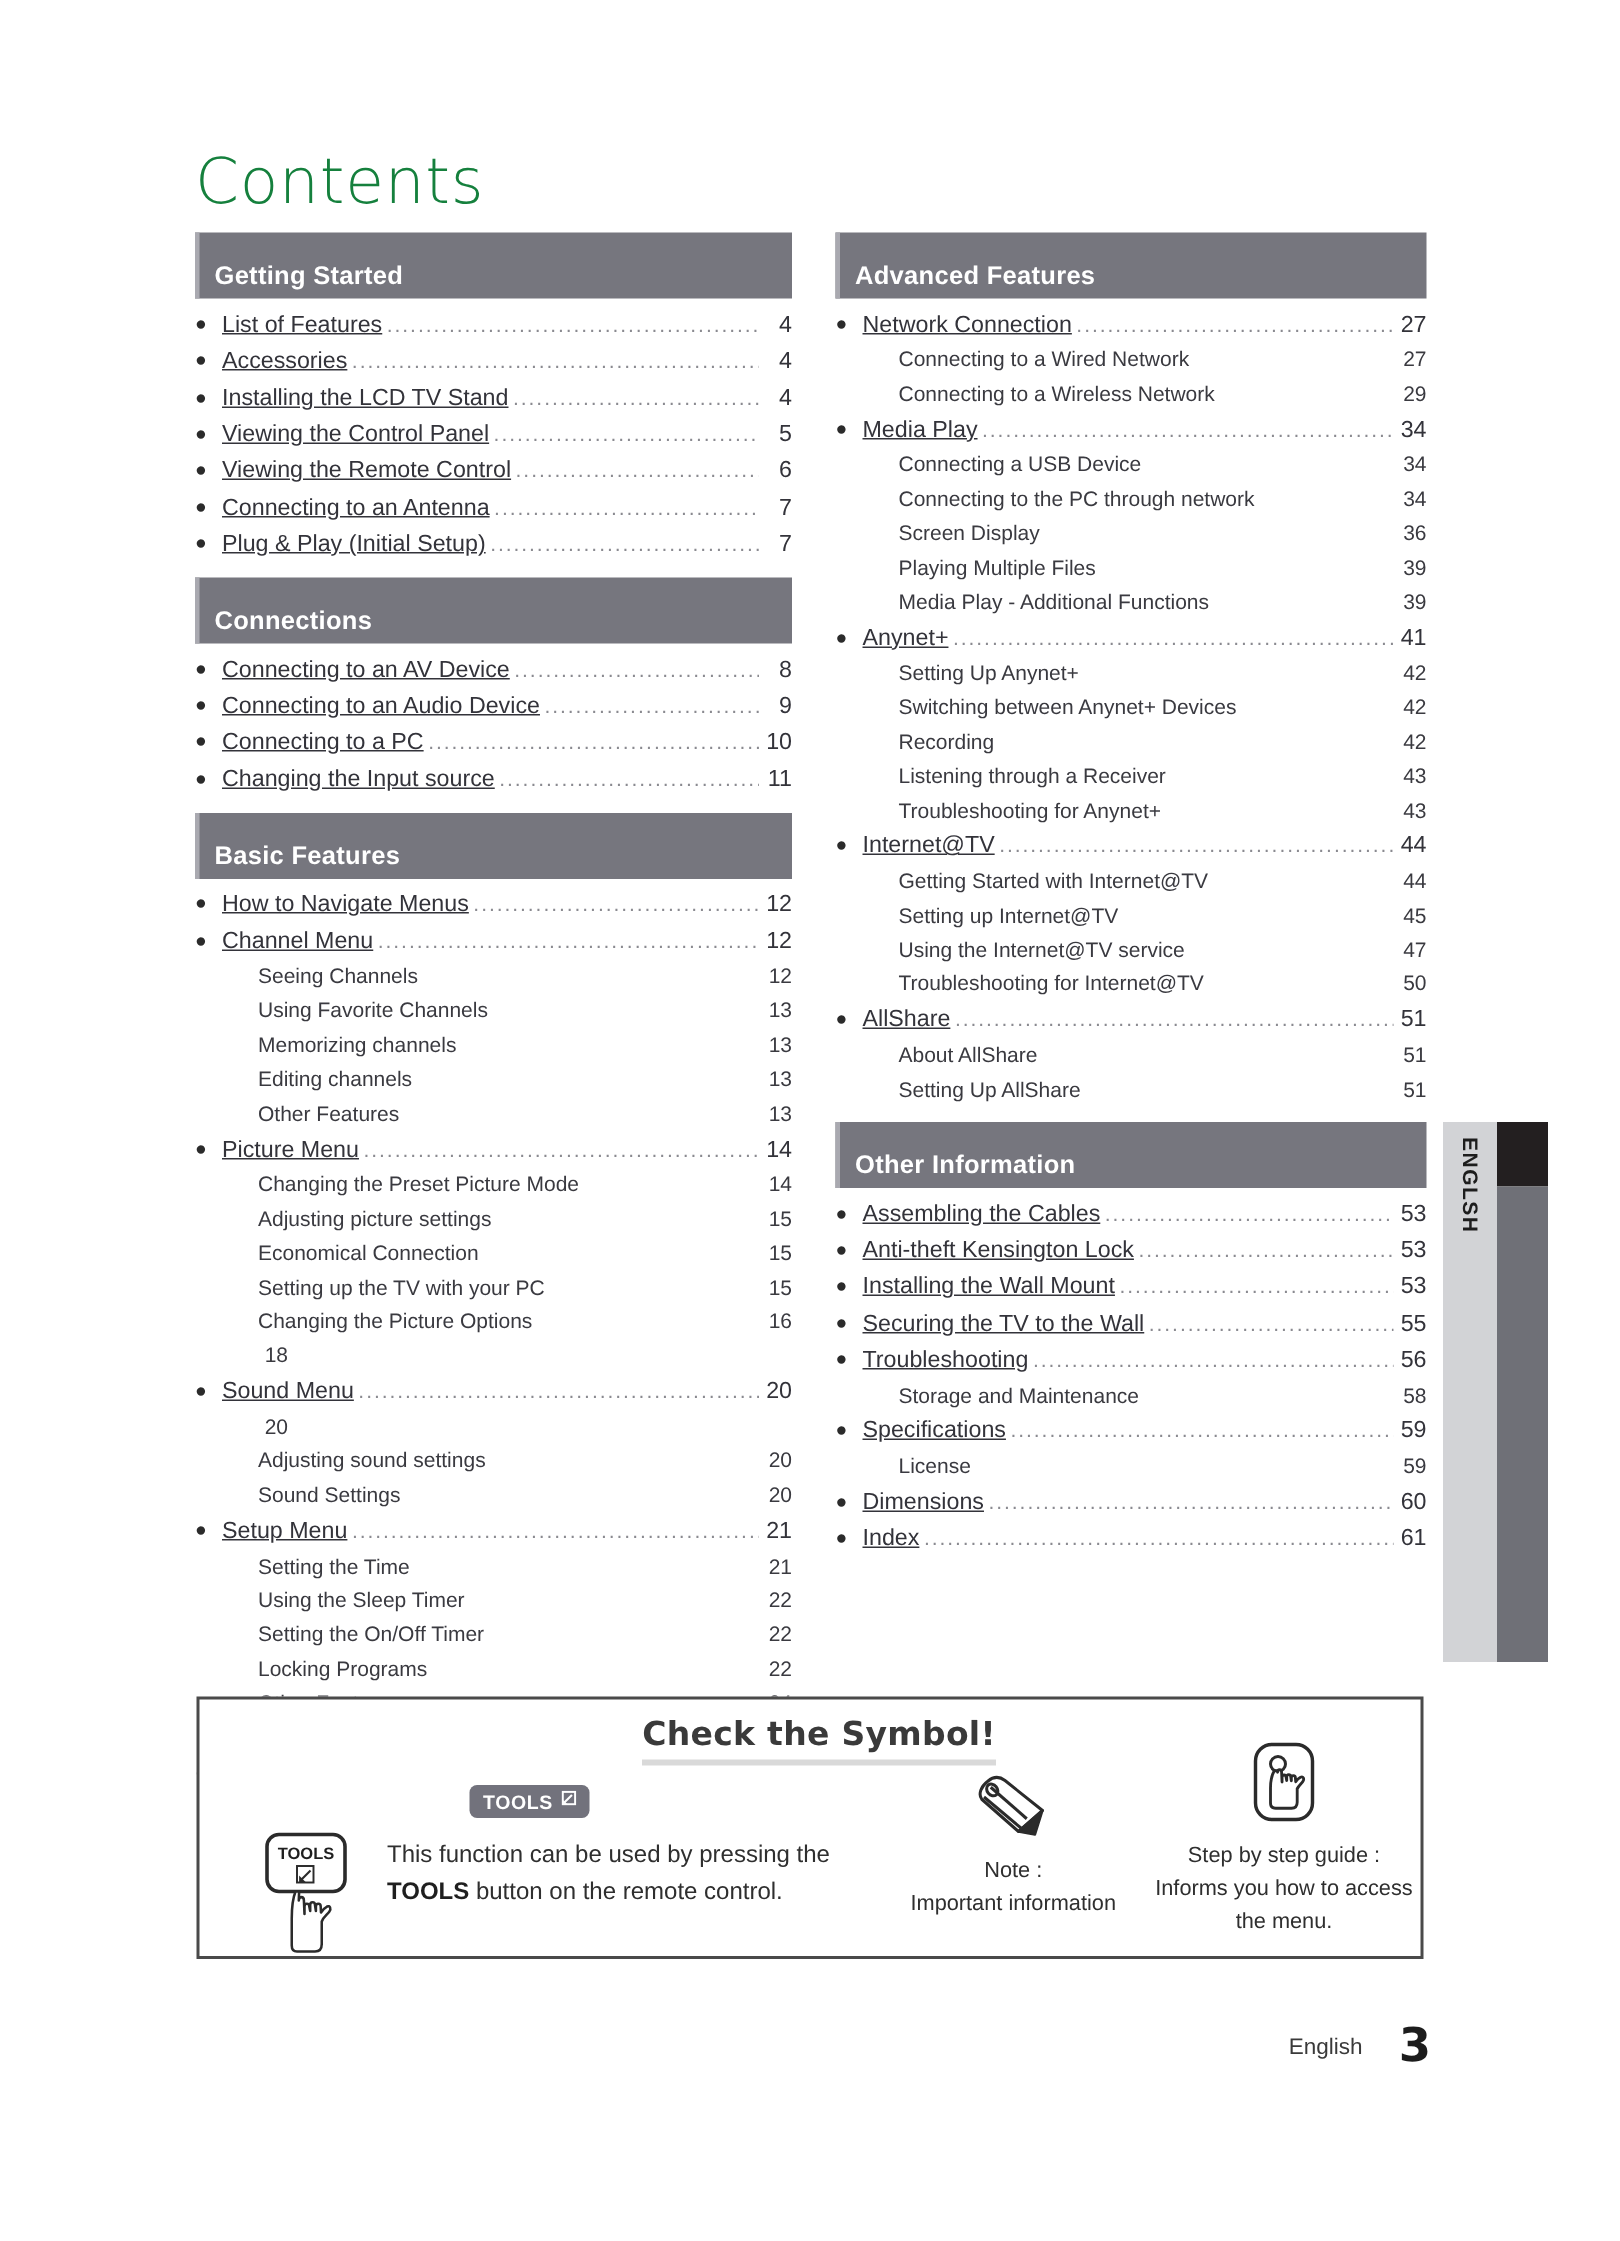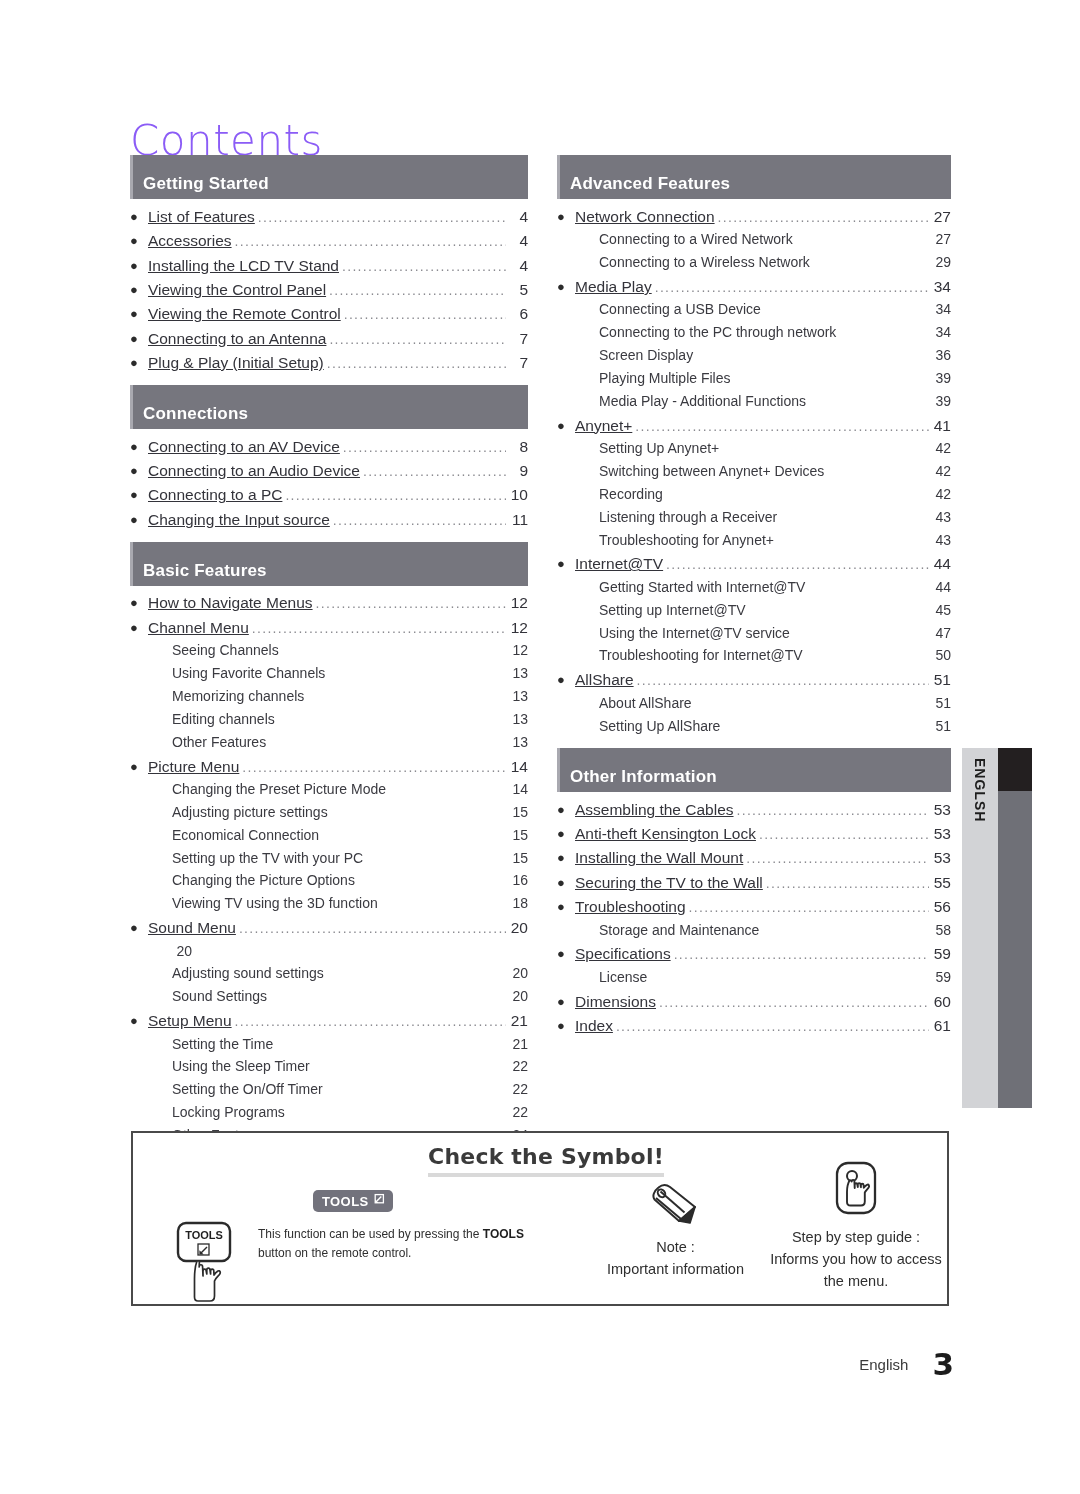--- a/index.html
+++ b/index.html
@@ -17,23 +17,22 @@
   }
 
   
   #page-title {
     position: absolute;
     left: 130px;
     top: 96px;
     font-size: 42px;
     font-weight: 300;
     letter-spacing: 0.5px;
-    color: #8b5cf6;
+    color: #15803d;
     font-family: "DejaVu Sans", sans-serif;
-    margin-top: 20px;
   }
 
   
   #col-left {
     position: absolute;
     left: 130px;
     top: 155px;
     width: 398px;
   }
   #col-right {
@@ -205,21 +204,21 @@
     position: absolute;
     left: 43px;
     top: 88px;
     width: 52px;
   }
   #tools-text {
     position: absolute;
     left: 125px;
     top: 92px;
     width: 300px;
-    font-size: 12px;
+    font-size: 16px;
     line-height: 1.55;
     color: #2f2f2f;
   }
   #tools-text .tools-strong { font-weight: bold; color: #1f1f1f; }
 
   
   #note-col {
     position: absolute;
     left: 455px;
     top: 40px;
@@ -391,21 +390,20 @@
         </li>
         <li class="lvl2">
           <span class="entry-label">Setting up the TV with your PC</span>
           <span class="page-num">15</span>
         </li>
         <li class="lvl2">
           <span class="entry-label">Changing the Picture Options</span>
           <span class="page-num">16</span>
         </li>
         <li class="lvl2">
-          <span class="entry-label">Viewing TV using the 3D function</span>
           <span class="page-num">18</span>
         </li>
         <li class="lvl1">
           <span class="bullet">●</span>
           <span class="entry-label">Sound Menu</span>
           <span class="leader">..........................................................................................</span>
           <span class="page-num">20</span>
         </li>
         <li class="lvl2">
           <span class="page-num">20</span>

